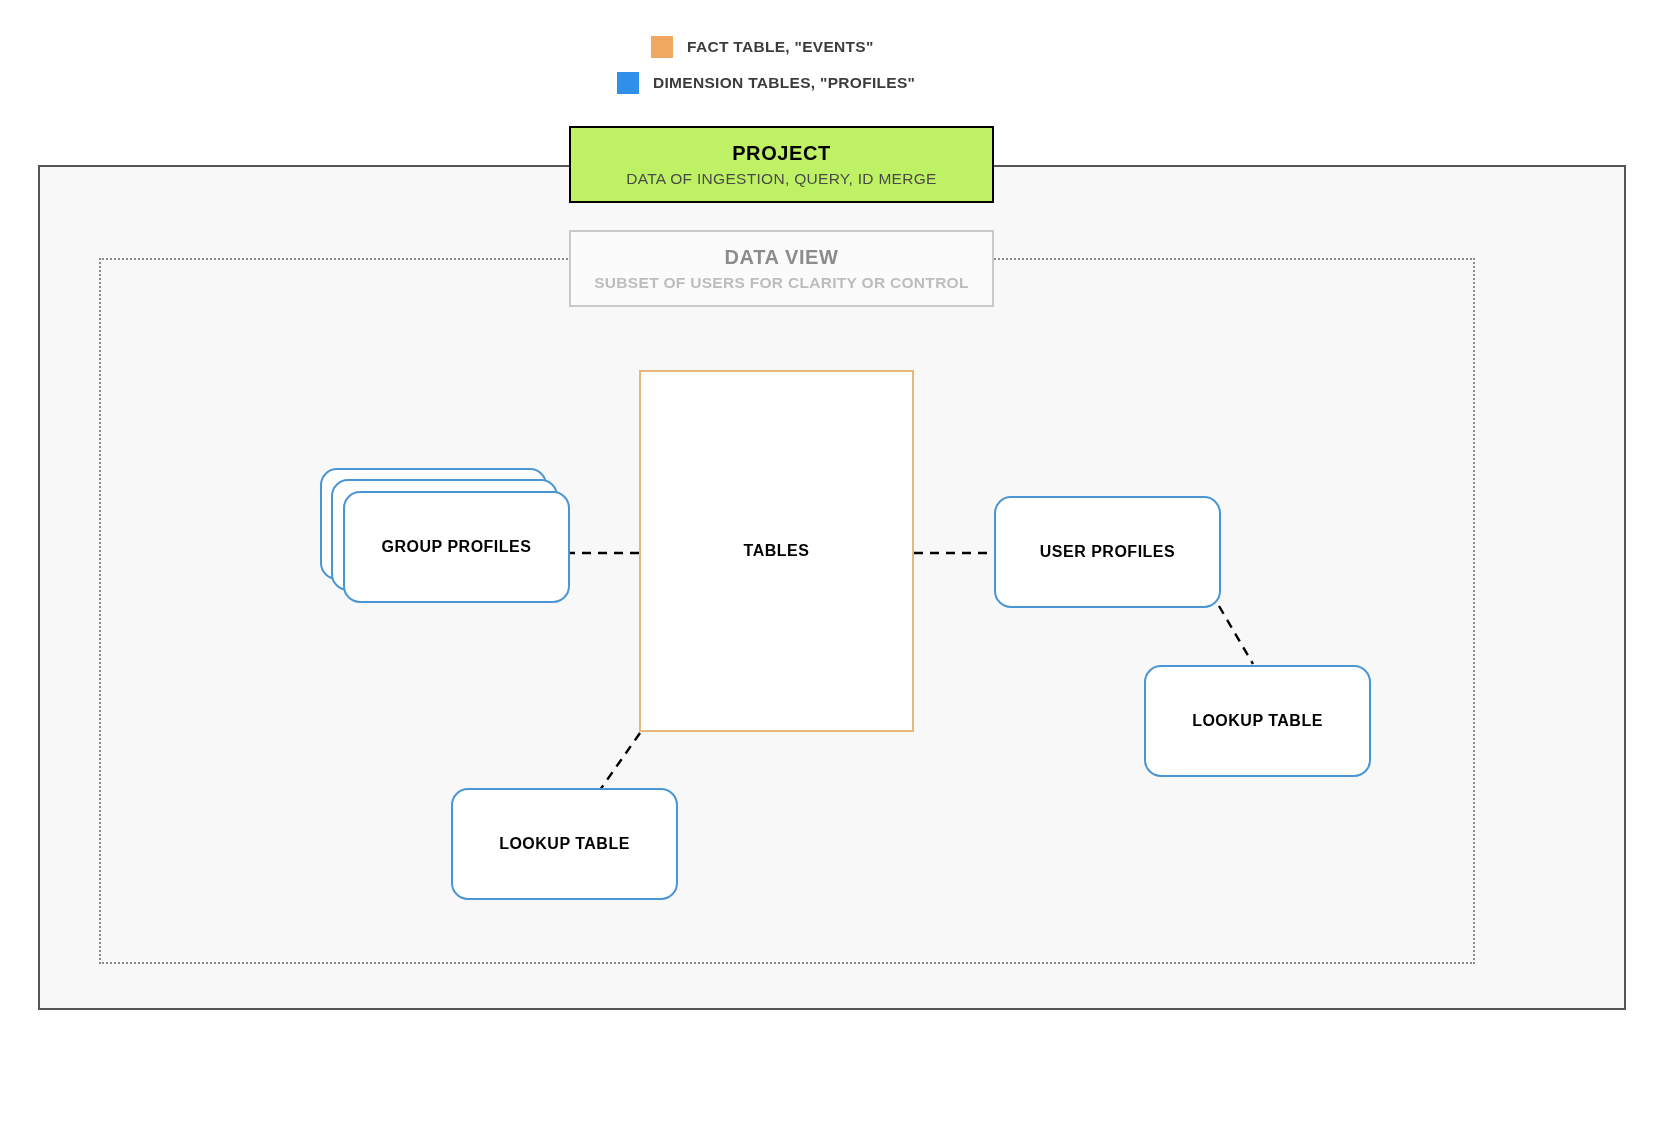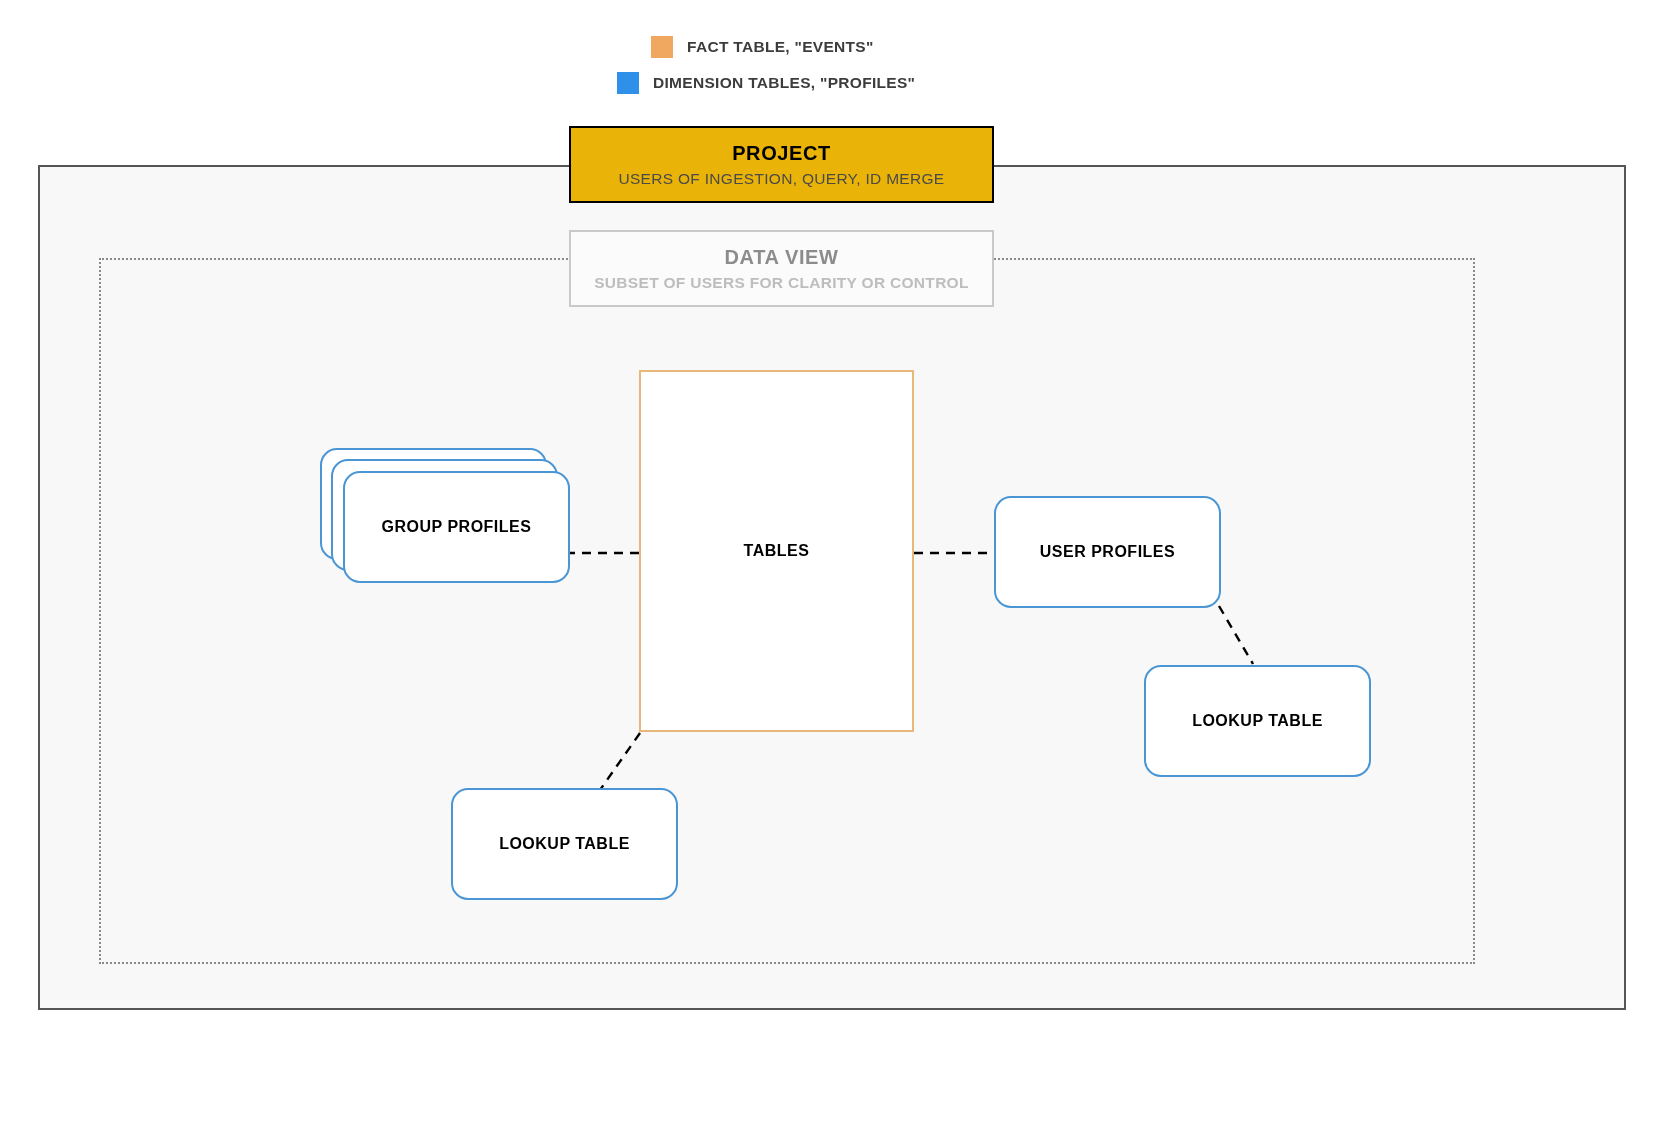--- a/index.html
+++ b/index.html
@@ -60,21 +60,21 @@
     background: transparent;
   }
 
   
   #project-box {
     position: absolute;
     left: 569px;
     top: 126px;
     width: 425px;
     height: 77px;
-    background: #eab308;
+    background: #bef264;
     border: 2px solid #000000;
     display: flex;
     flex-direction: column;
     align-items: center;
     justify-content: center;
     gap: 5px;
   }
   #project-box .box-title {
     font-size: 20px;
     font-weight: bold;
@@ -150,21 +150,21 @@
     font-size: 16px;
     font-weight: bold;
     letter-spacing: 0.5px;
     color: #000000;
   }
 
   
   #group-profiles-stack {
     position: absolute;
     left: 320px;
-    top: 448px;
+    top: 468px;
     width: 250px;
     height: 106px;
     border-radius: 28px;
   }
   #group-profiles-stack .card {
     left: 0; top: 0;
     width: 227px;
     height: 112px;
   }
   #gp-card-3 { transform: translate(0px, 0px);   z-index: 1; }
@@ -217,21 +217,21 @@
 
     <line x1="914" y1="553" x2="994" y2="553" stroke="#000000" stroke-width="2.4" stroke-dasharray="9 7"></line>
 
     <line x1="640" y1="733" x2="600" y2="790" stroke="#000000" stroke-width="2.4" stroke-dasharray="9 7"></line>
 
     <line x1="1219" y1="606" x2="1253" y2="664" stroke="#000000" stroke-width="2.4" stroke-dasharray="9 7"></line>
   </svg>
 
   <div id="project-box" style="border-color: rgb(0, 0, 0);">
     <div class="box-title">PROJECT</div>
-    <div class="box-sub">USERS OF INGESTION, QUERY, ID MERGE</div>
+    <div class="box-sub">DATA OF INGESTION, QUERY, ID MERGE</div>
   </div>
 
   <div id="dataview-box" style="border-color: rgb(201, 201, 201);">
     <div class="box-title" style="color: rgb(140, 140, 140);">DATA VIEW</div>
     <div class="box-sub" style="color: rgb(189, 189, 189);">SUBSET OF USERS FOR CLARITY OR CONTROL</div>
   </div>
 
   <div id="events-box" style="border-color: rgb(232, 184, 120);">
     <span class="node-label">TABLES</span>
   </div>

